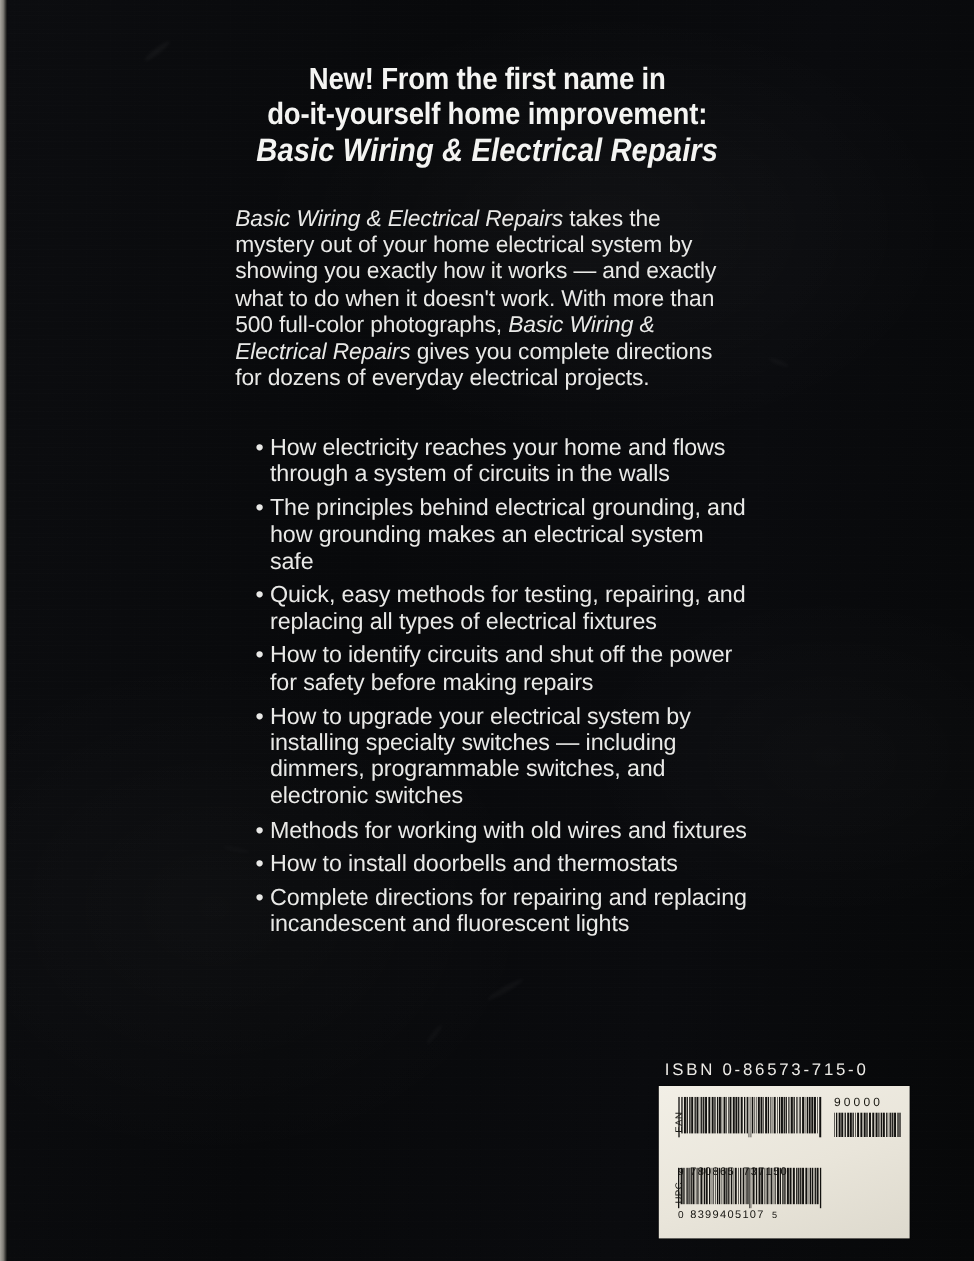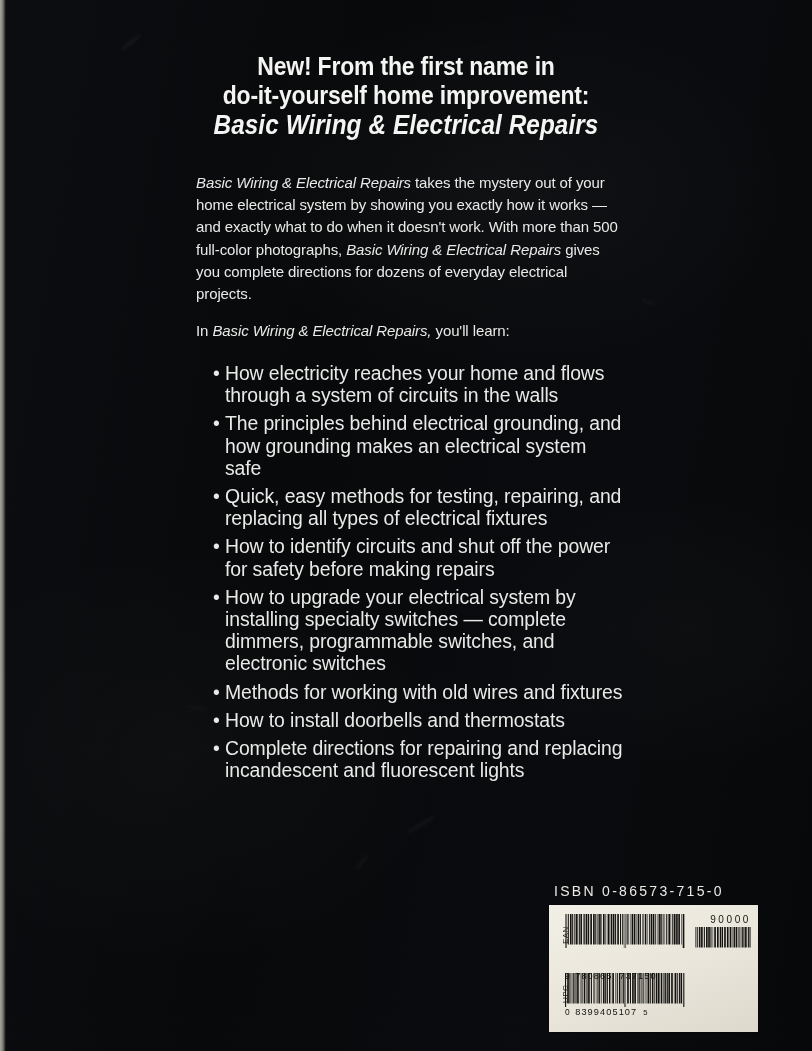--- a/index.html
+++ b/index.html
@@ -71,21 +71,21 @@
     margin-top: 2px;
   }
 
   
   #body-copy {
     position: absolute;
     left: 196px;
     top: 172px;
     width: 424px;
     color: #e9e9e7;
-    font-size: 15px;
+    font-size: 19px;
     line-height: 22.2px;
     letter-spacing: -0.1px;
   }
   #body-copy p { margin: 0 0 15px 0; }
   #body-copy em { font-style: italic; }
 
   .lead-in { margin: 0 0 6px 0 !important; }
 
   
   #bullets {
@@ -126,21 +126,20 @@
     top: 905px;
     width: 209px;
     height: 127px;
     background: linear-gradient(160deg, #f2efe6 0%, #e9e5da 55%, #ddd9cd 100%);
     box-shadow: 0 0 0 1px rgba(0,0,0,0.25);
   }
   .bc-group {
     position: absolute;
     color: #14130f;
     font-family: "Liberation Sans", sans-serif;
-    text-align: right;
   }
   .bc-label {
     position: absolute;
     font-size: 8px;
     letter-spacing: .4px;
     transform: rotate(-90deg);
     transform-origin: left top;
     color: #1a1915;
   }
   .bars {
@@ -187,21 +186,20 @@
   <div id="page-edge"></div>
 
   <div id="headline">
     <span class="hl">New! From the first name in</span>
     <span class="hl">do-it-yourself home improvement:</span>
     <span class="hl hl-title">Basic Wiring &amp; Electrical Repairs</span>
   </div>
 
   <div id="body-copy">
     <p><em>Basic Wiring &amp; Electrical Repairs</em><span> takes the mystery out of your home electrical system by showing you exactly how it works — and exactly what to do when it doesn't work. With more than 500 full-color photographs, </span><em>Basic Wiring &amp; Electrical Repairs</em><span> gives you complete directions for dozens of everyday electrical projects.</span></p>
-    <p class="lead-in"><span>In </span><em>Basic Wiring &amp; Electrical Repairs,</em><span> you'll learn:</span></p>
   </div>
 
   <div id="bullets">
     <div class="bullet">
       <span class="dot">•</span>
       <span>How electricity reaches your home and flows through a system of circuits in the walls</span>
     </div>
     <div class="bullet">
       <span class="dot">•</span>
       <span>The principles behind electrical grounding, and how grounding makes an electrical system safe</span>
@@ -209,21 +207,21 @@
     <div class="bullet">
       <span class="dot">•</span>
       <span>Quick, easy methods for testing, repairing, and replacing all types of electrical fixtures</span>
     </div>
     <div class="bullet">
       <span class="dot">•</span>
       <span>How to identify circuits and shut off the power for safety before making repairs</span>
     </div>
     <div class="bullet">
       <span class="dot">•</span>
-      <span>How to upgrade your electrical system by installing specialty switches — complete dimmers, programmable switches, and electronic switches</span>
+      <span>How to upgrade your electrical system by installing specialty switches — including dimmers, programmable switches, and electronic switches</span>
     </div>
     <div class="bullet">
       <span class="dot">•</span>
       <span>Methods for working with old wires and fixtures</span>
     </div>
     <div class="bullet">
       <span class="dot">•</span>
       <span>How to install doorbells and thermostats</span>
     </div>
     <div class="bullet">

